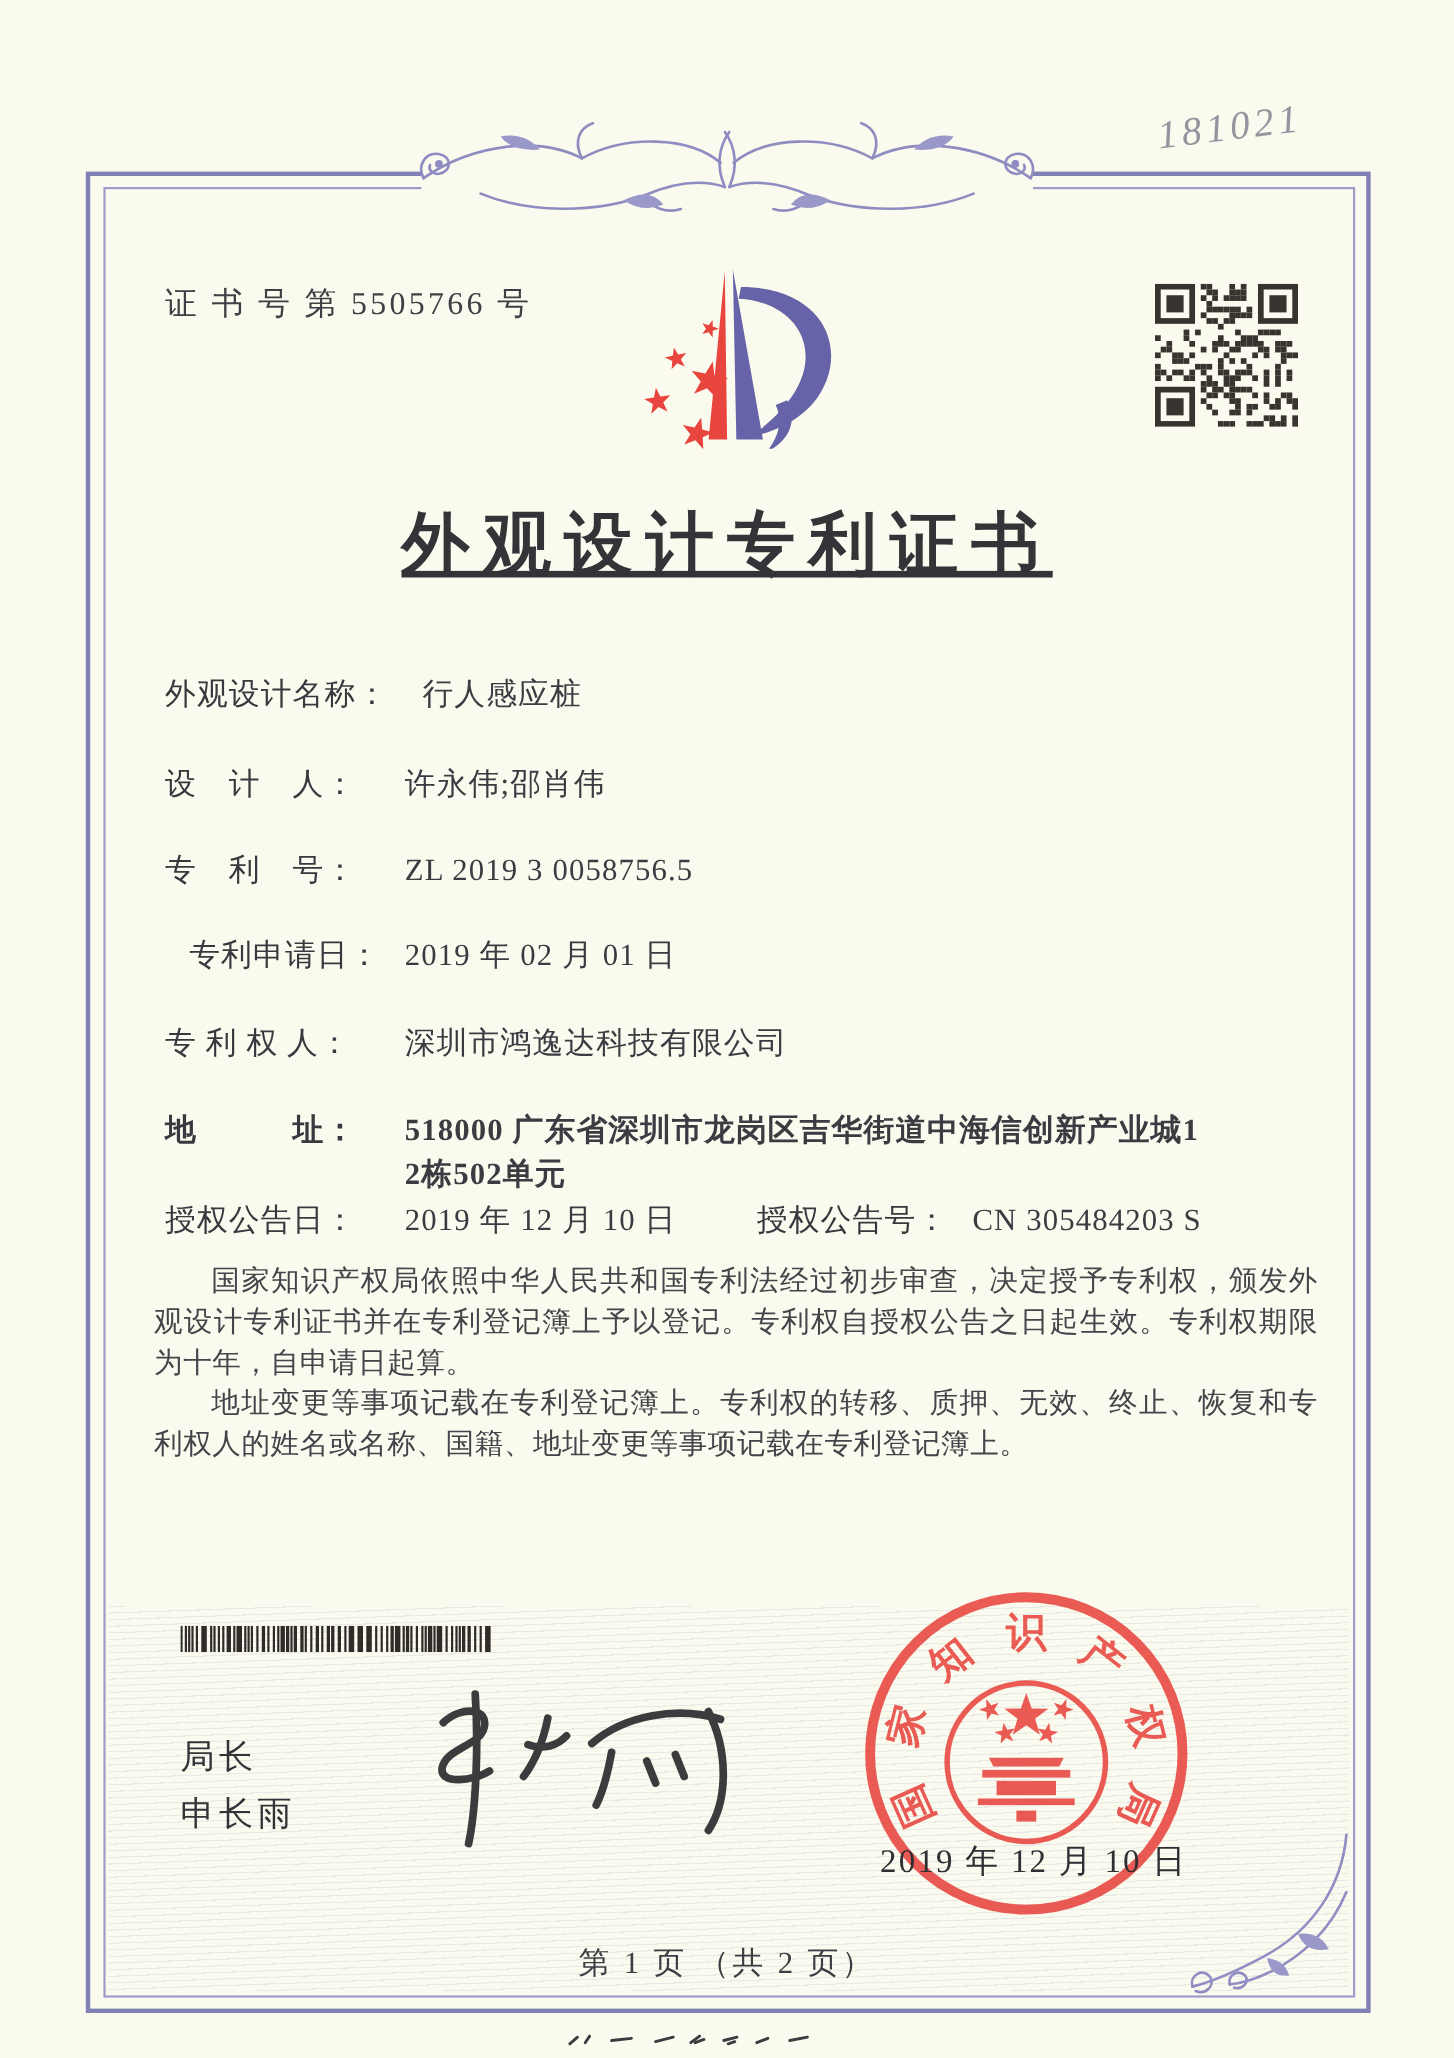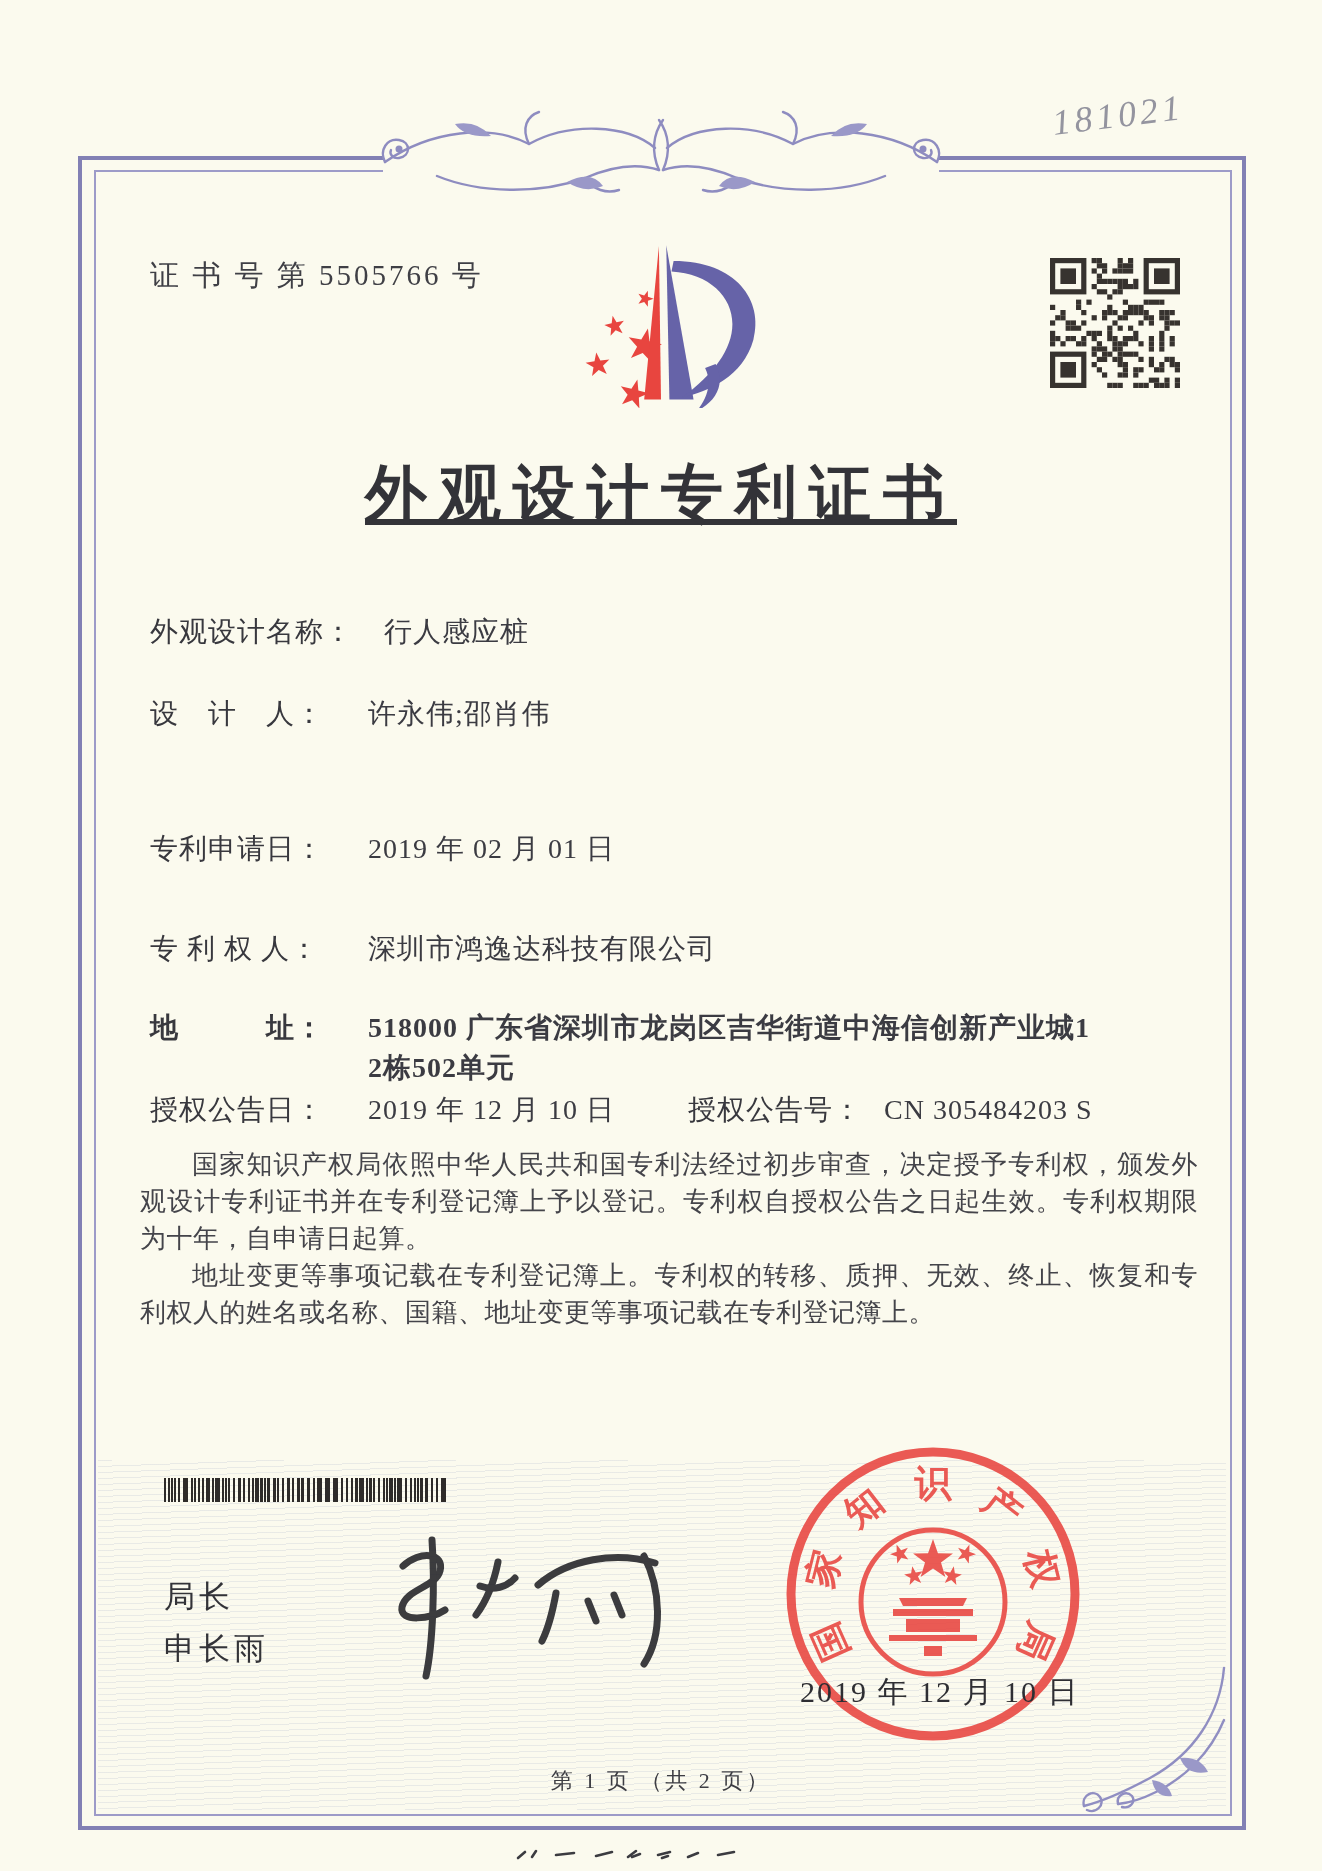--- a/index.html
+++ b/index.html
@@ -26,39 +26,39 @@
     transform:rotate(-7deg);letter-spacing:4px;
   }
   #cert-no{left:150px;top:256px;font-size:29px;letter-spacing:3px;color:#3f3f45;}
   #title{left:0;top:452px;width:1322px;text-align:center;font-size:62px;font-weight:bold;
     letter-spacing:12px;color:#333338;text-decoration:underline;}
   
   .field-row{left:150px;width:1050px;font-size:28px;line-height:40px;display:flex;}
   .field-label{flex:0 0 218px;letter-spacing:1px;color:#38383e;}
   .field-value{white-space:pre-line;color:#3b3b42;letter-spacing:1px;}
   #row-name{top:612px;gap:16px;} #row-designer{top:694px;} #row-patentno{top:772px;}
-  #row-filing{top:829px;} #row-patentee{top:929px;} #row-address{top:1008px;font-weight:bold;}
+  #row-filing{top:849px;text-align:center;} #row-patentee{top:929px;} #row-address{top:1008px;font-weight:bold;}
   #row-grant{top:1090px;}
   .pair{display:flex;}
   #grant-no-pair{position:absolute;left:538px;top:0;}
   #grant-no-pair .field-label{flex:0 0 196px;}
   
   #body-text{left:140px;top:1146px;width:1058px;font-size:26px;line-height:37px;
     text-align:justify;color:#44444a;letter-spacing:0.5px;}
   #body-text p{margin:0;text-indent:2em;}
   
   #barcode{left:164px;top:1478px;}
   #commissioner-title{left:164px;top:1576px;font-size:31px;letter-spacing:4px;color:#333338;}
   #commissioner-name{left:164px;top:1628px;font-size:31px;letter-spacing:4px;color:#333338;}
   #signature{left:348px;top:1522px;}
   #seal{left:783px;top:1444px;}
   #seal-arc text{font-size:37px;font-weight:bold;fill:#e8453f;
     font-family:"Liberation Serif","DejaVu Serif",serif;}
   #seal-date{left:800px;top:1672px;font-size:30px;letter-spacing:2px;color:#2e2e33;z-index:5;}
-  #footer-page{left:0;top:1766px;width:1322px;text-align:center;font-size:22px;
+  #footer-page{left:0;top:1766px;width:1322px;text-align:center;font-size:28px;
     letter-spacing:3px;color:#3d3d43;}
   #clipped-fragments{left:512px;top:1845px;}
   
   #top-ornament{left:341px;top:106px;}
   #corner-flourish{left:1072px;top:1662px;}
 </style>
 </head>
 <body>
 
 <div id="page">
@@ -297,20 +297,24 @@
   <div class="abs" id="title">外观设计专利证书</div>
 
   <div class="abs field-row" id="row-name">
     <span class="field-label">外观设计名称：</span>
     <span class="field-value">行人感应桩</span>
   </div>
   <div class="abs field-row" id="row-designer">
     <span class="field-label">设　计　人：</span>
     <span class="field-value">许永伟;邵肖伟</span>
   </div>
+  <div class="abs field-row" id="row-patentno">
+    <span class="field-label">专　利　号：</span>
+    <span class="field-value">ZL 2019 3 0058756.5</span>
+  </div>
   <div class="abs field-row" id="row-filing">
     <span class="field-label">专利申请日：</span>
     <span class="field-value">2019 年 02 月 01 日</span>
   </div>
   <div class="abs field-row" id="row-patentee">
     <span class="field-label">专 利 权 人：</span>
     <span class="field-value">深圳市鸿逸达科技有限公司</span>
   </div>
   <div class="abs field-row" id="row-address">
     <span class="field-label">地　　　址：</span>

